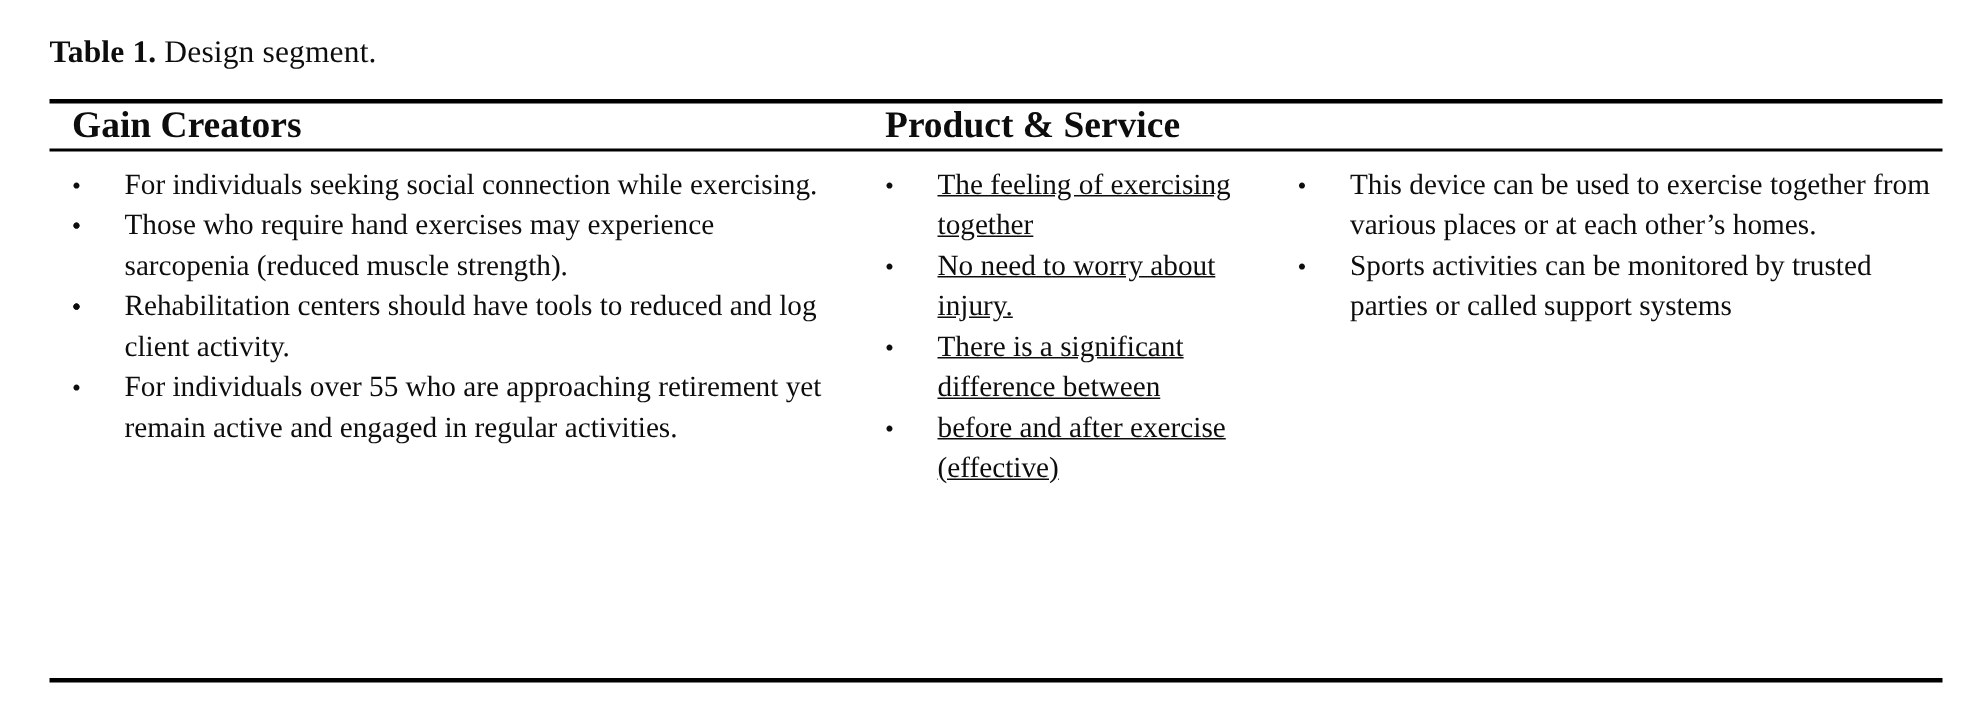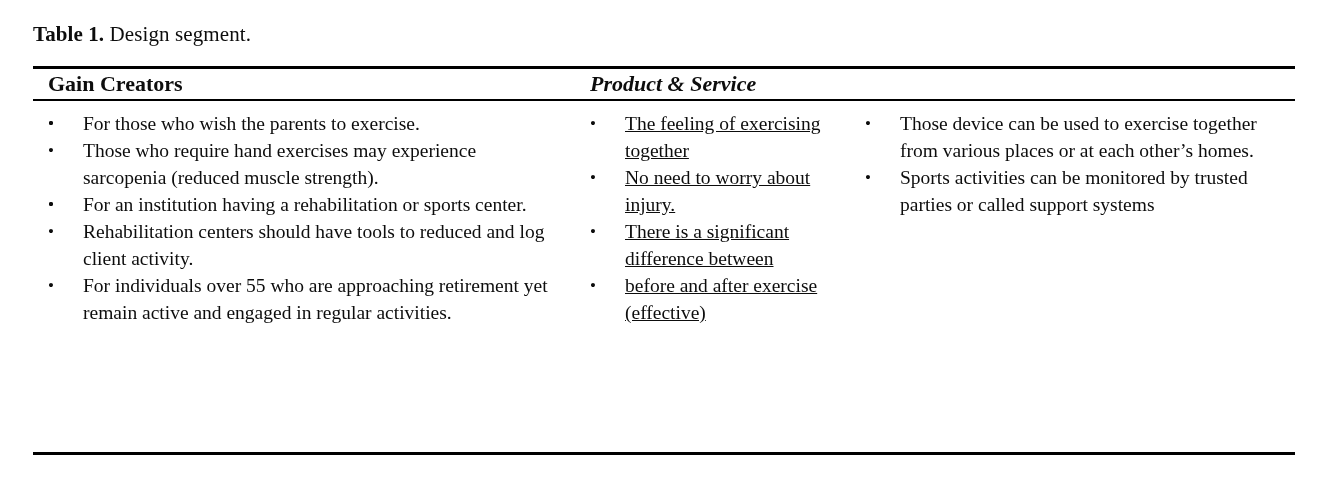--- a/index.html
+++ b/index.html
@@ -66,28 +66,28 @@
     display: flex;
     align-items: flex-start;
   }
 
   .col-1 { width: 547px; flex: 0 0 547px; }
   .col-2 { width: 275px; flex: 0 0 275px; }
   .col-3 { width: 440px; flex: 0 0 440px; }
 
   .head-cell {
     font-weight: bold;
-    font-size: 22px;
+    font-size: 25px;
     line-height: 24px;
     padding: 3px 0 3px 0;
     box-sizing: border-box;
   }
   .head-row .col-1 { padding-left: 15px; }
   .head-row .col-2 { padding-left: 10px; }
-  .head-row .col-3 { padding-left: 10px; font-style: italic; }
+  .head-row .col-3 { padding-left: 10px; }
 
   .body-cell {
     font-size: 19.5px;
     line-height: 27px;
     padding-top: 9px;
     padding-bottom: 9px;
     box-sizing: border-box;
   }
   .body-row .col-1 { padding-left: 13px; }
   .body-row .col-2 { padding-left: 8px; }
@@ -144,35 +144,34 @@
     </div>
 
     <div class="rule-thin"></div>
 
     <div class="body-row">
 
       <div class="body-cell col-1">
         <ul class="bullets">
             <li>
               <span class="bullet-mark">•</span>
-            </li>
-            <li>
-              <span class="bullet-mark">•</span>
-              <span class="bullet-text">For those who wish the parents to exercise.</span>
+              <span class="bullet-text">For individuals seeking social connection while exercising.</span>
+            </li>
+            <li>
+              <span class="bullet-mark">•</span>
             </li>
             <li>
               <span class="bullet-mark">•</span>
               <span class="bullet-text">Those who require hand exercises may experience sarcopenia (reduced muscle strength).</span>
             </li>
             <li>
               <span class="bullet-mark">•</span>
             </li>
             <li>
               <span class="bullet-mark">•</span>
-              <span class="bullet-text">For an institution having a rehabilitation or sports center.</span>
             </li>
             <li>
               <span class="bullet-mark">•</span>
               <span class="bullet-text">Rehabilitation centers should have tools to reduced and log client activity.</span>
             </li>
             <li>
               <span class="bullet-mark">•</span>
               <span class="bullet-text">For individuals over 55 who are approaching retirement yet remain active and engaged in regular activities.</span>
             </li>
           </ul>
@@ -196,21 +195,21 @@
               <span class="bullet-mark">•</span>
               <span class="bullet-text">before and after exercise (effective)</span>
             </li>
           </ul>
       </div>
 
       <div class="body-cell col-3">
         <ul class="bullets">
             <li>
               <span class="bullet-mark">•</span>
-              <span class="bullet-text">Those device can be used to exercise together from various places or at each other’s homes.</span>
+              <span class="bullet-text">This device can be used to exercise together from various places or at each other’s homes.</span>
             </li>
             <li>
               <span class="bullet-mark">•</span>
               <span class="bullet-text">Sports activities can be monitored by trusted parties or called support systems</span>
             </li>
           </ul>
       </div>
 
     </div>
 

